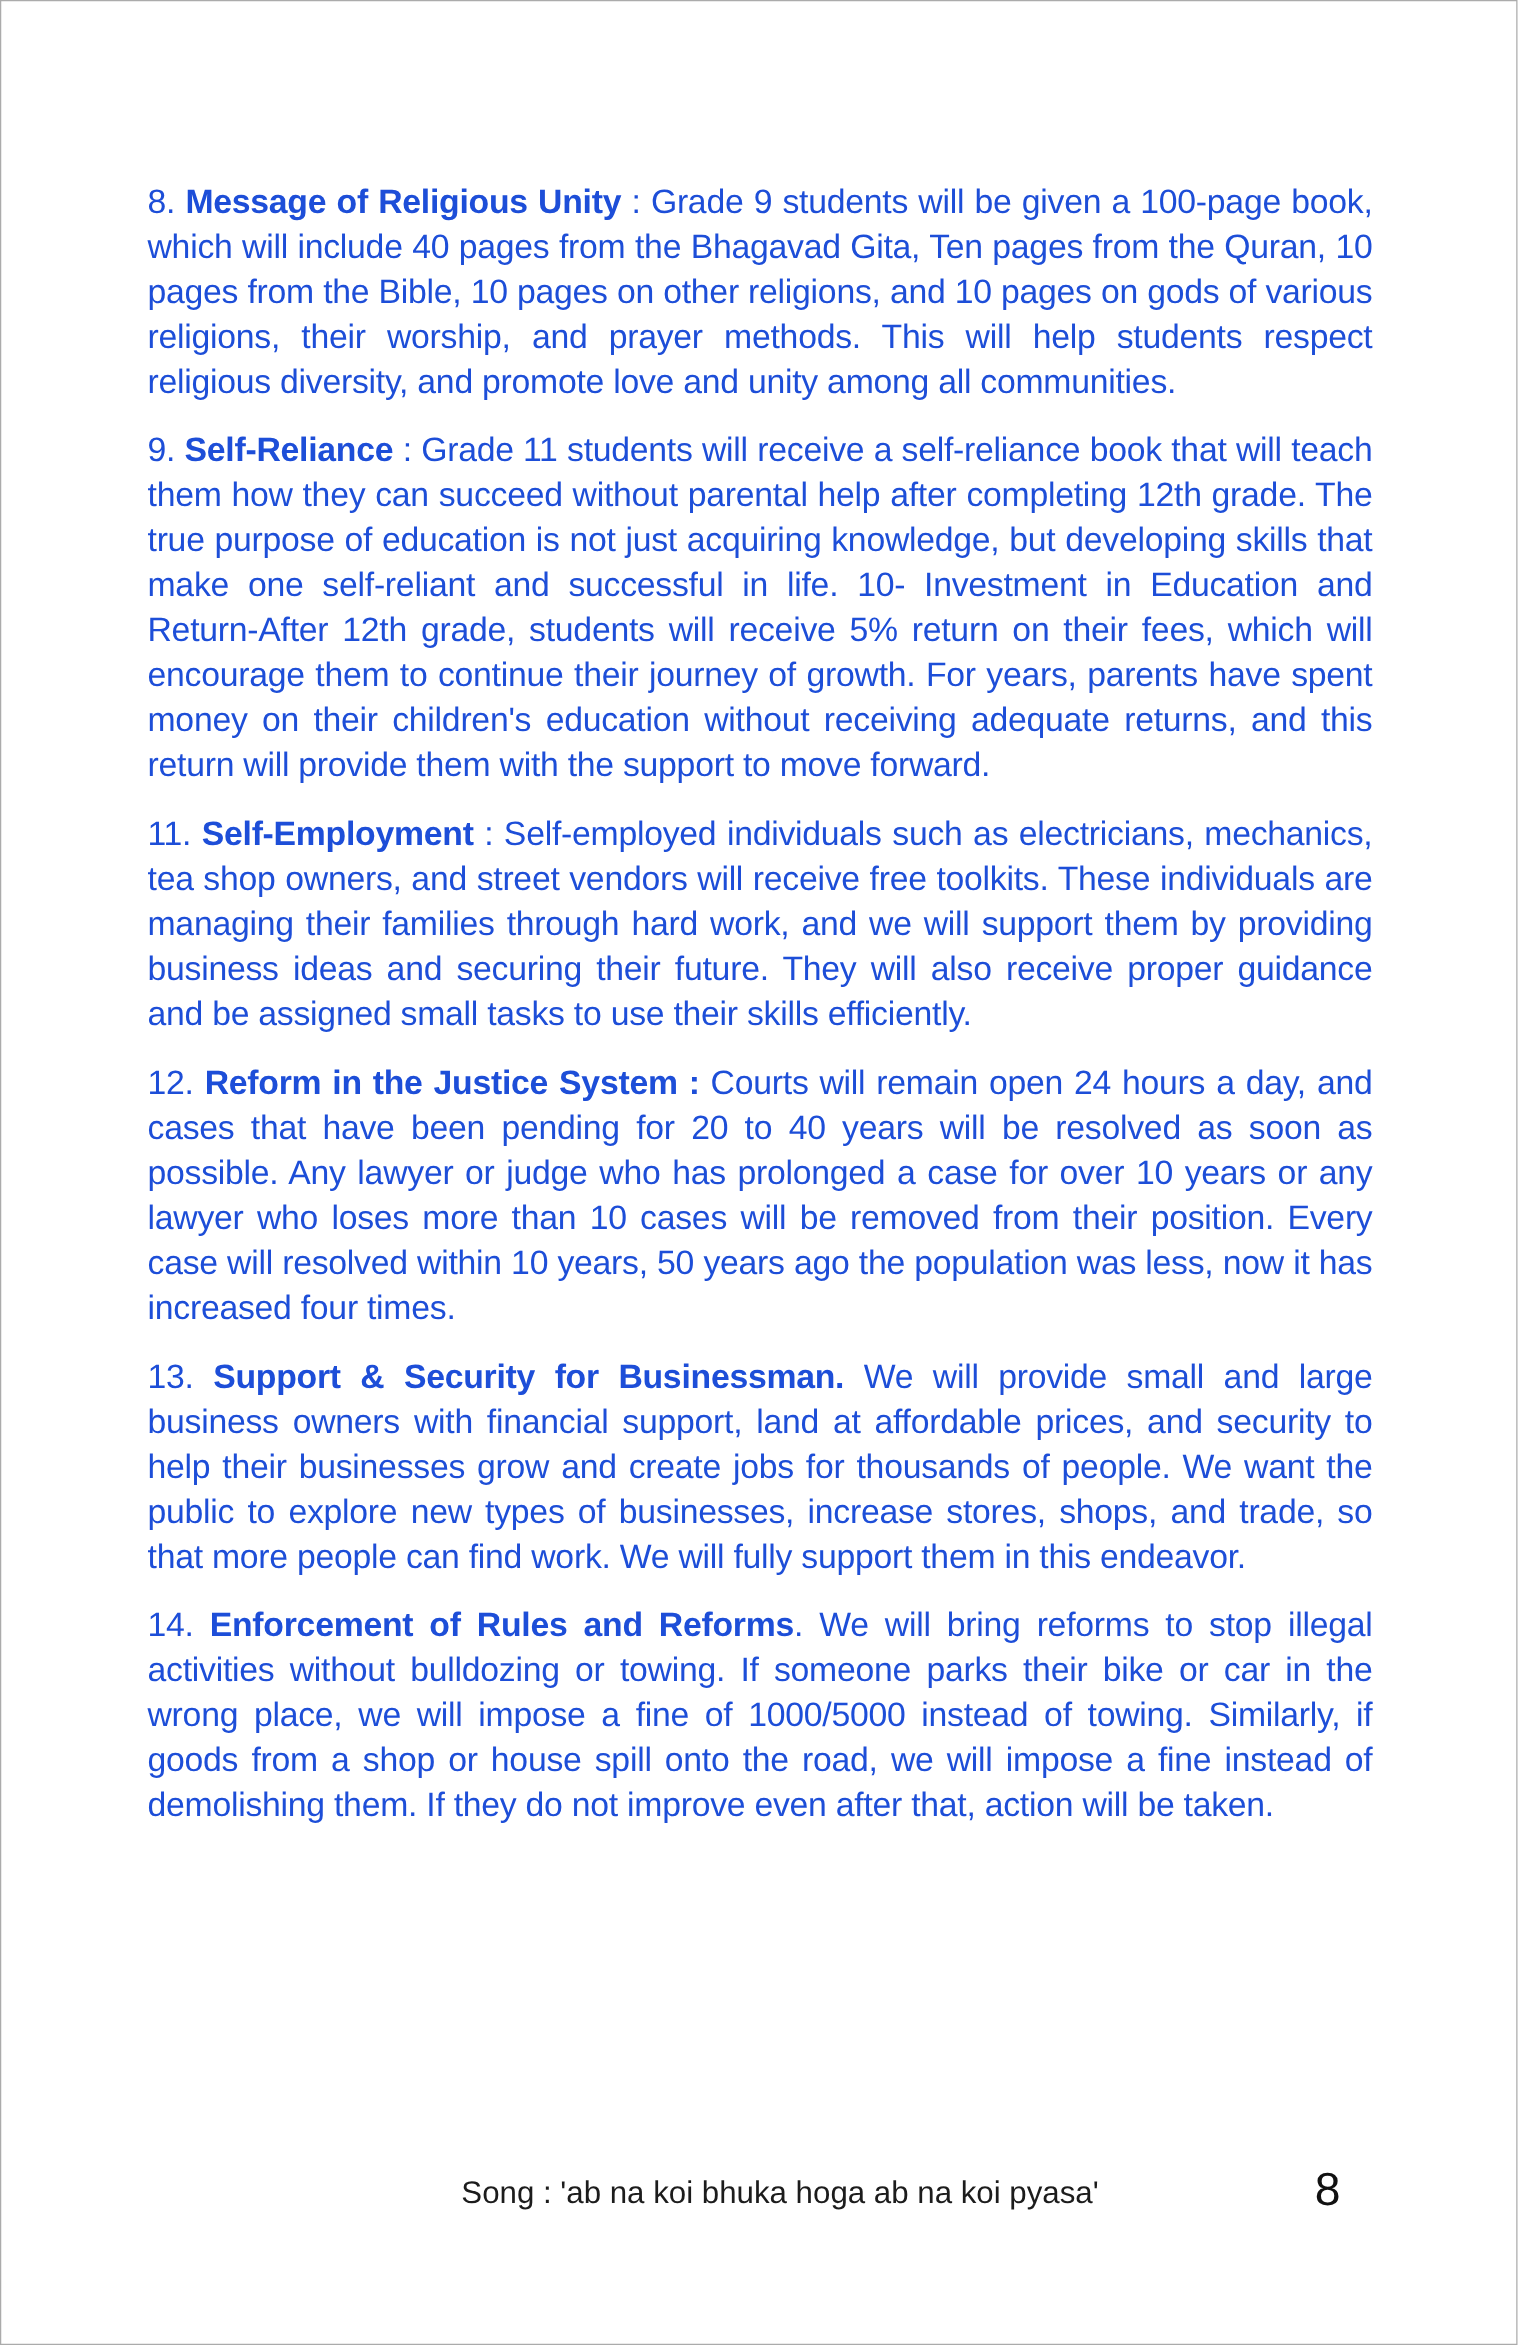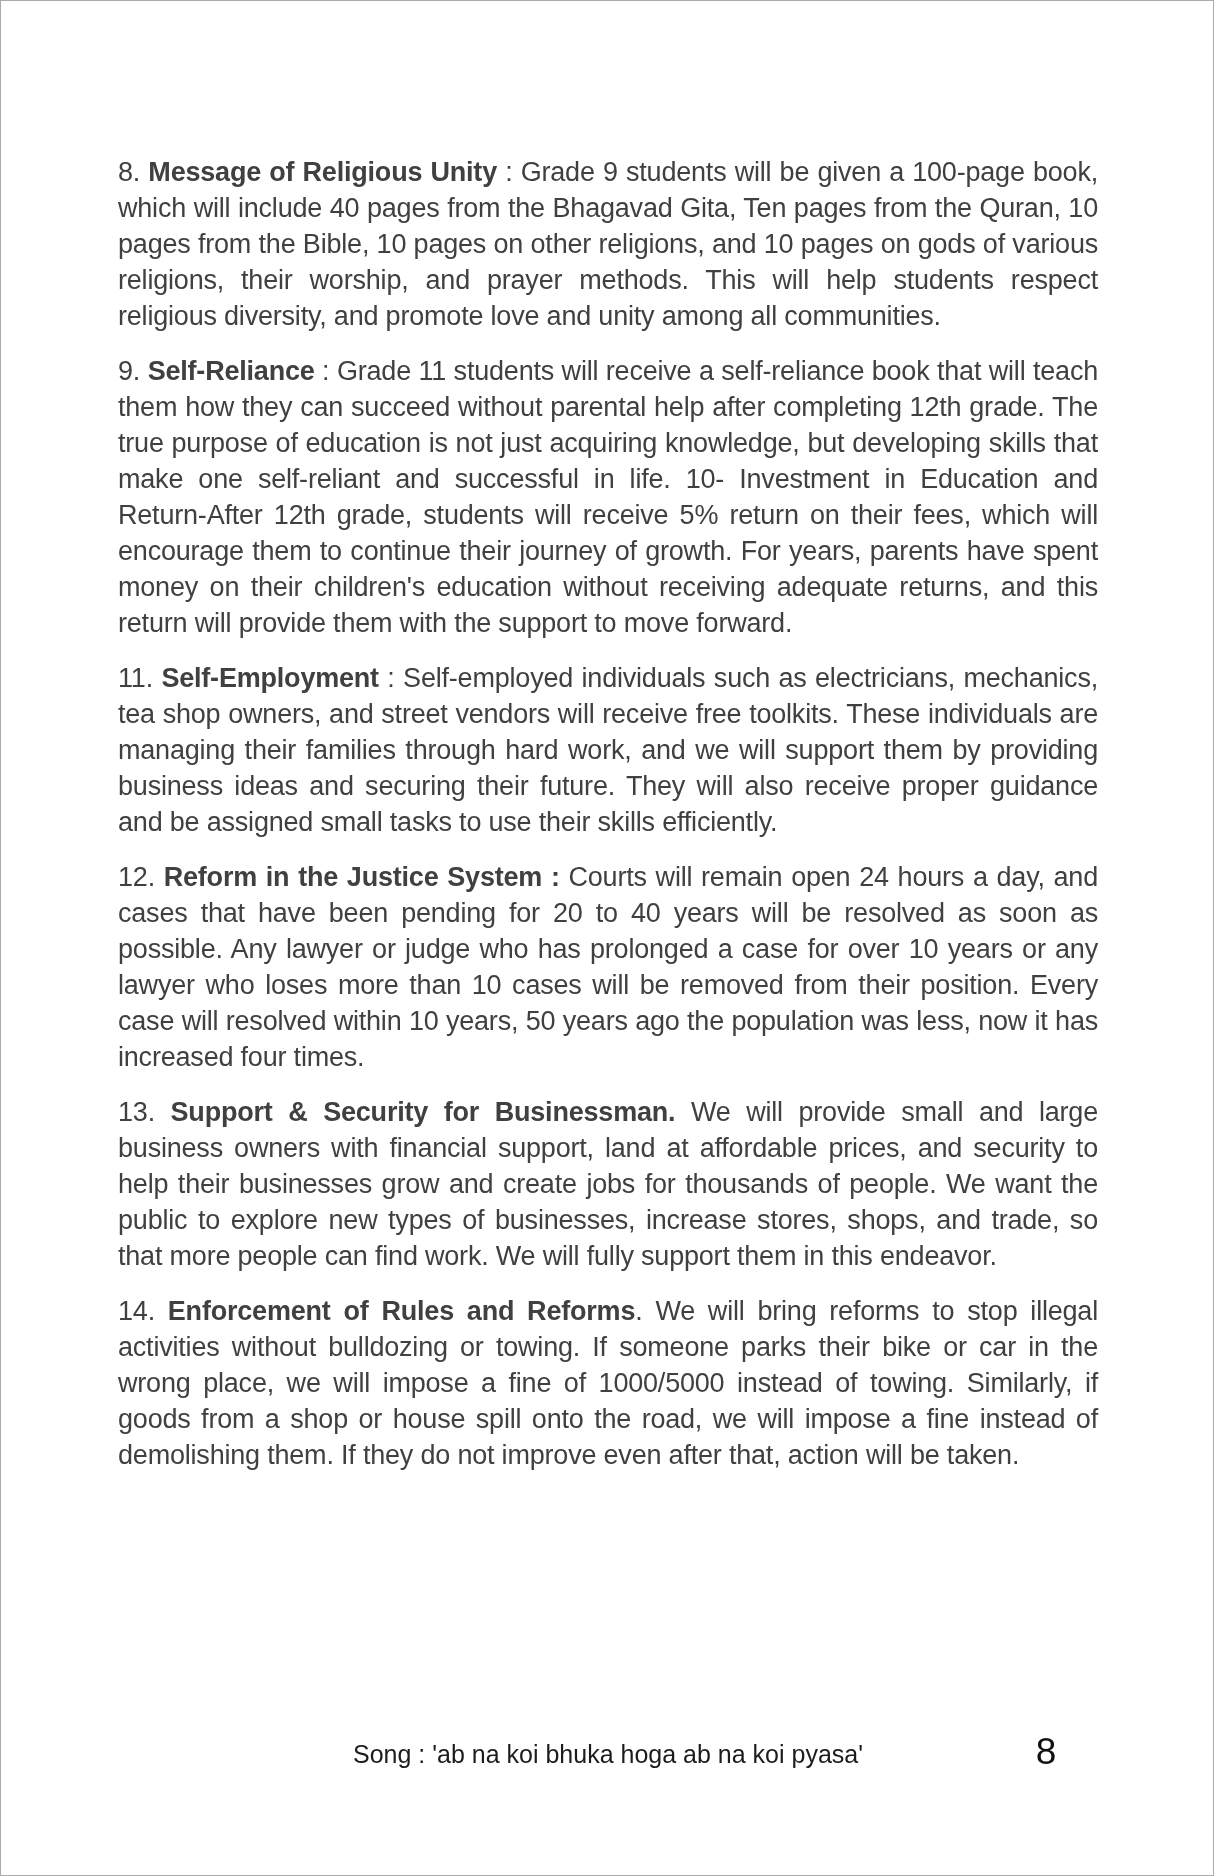--- a/index.html
+++ b/index.html
@@ -20,33 +20,33 @@
     box-sizing: border-box;
     overflow: hidden;
   }
   .content {
     position: absolute;
     top: 138px;
     left: 117px;
     width: 980px;
   }
   p.para {
-    margin: 15px 0 19px 0;
+    margin: 4px 0 19px 0;
     font-size: 27px;
     line-height: 36px;
     letter-spacing: -0.2px;
     text-align: justify;
     text-align-last: left;
-    color: #404040;
+    color: #1d4ed8;
   }
   p.para b { font-weight: 700; }
   .footer {
     position: absolute;
     top: 1728px;
-    left: 0;
+    left: 16px;
     width: 1068px;
     height: 60px;
     padding-left: 36px;
   }
   .footer .song {
     position: absolute;
     top: 10px;
     left: 0;
     width: 1214px;
     text-align: center;

